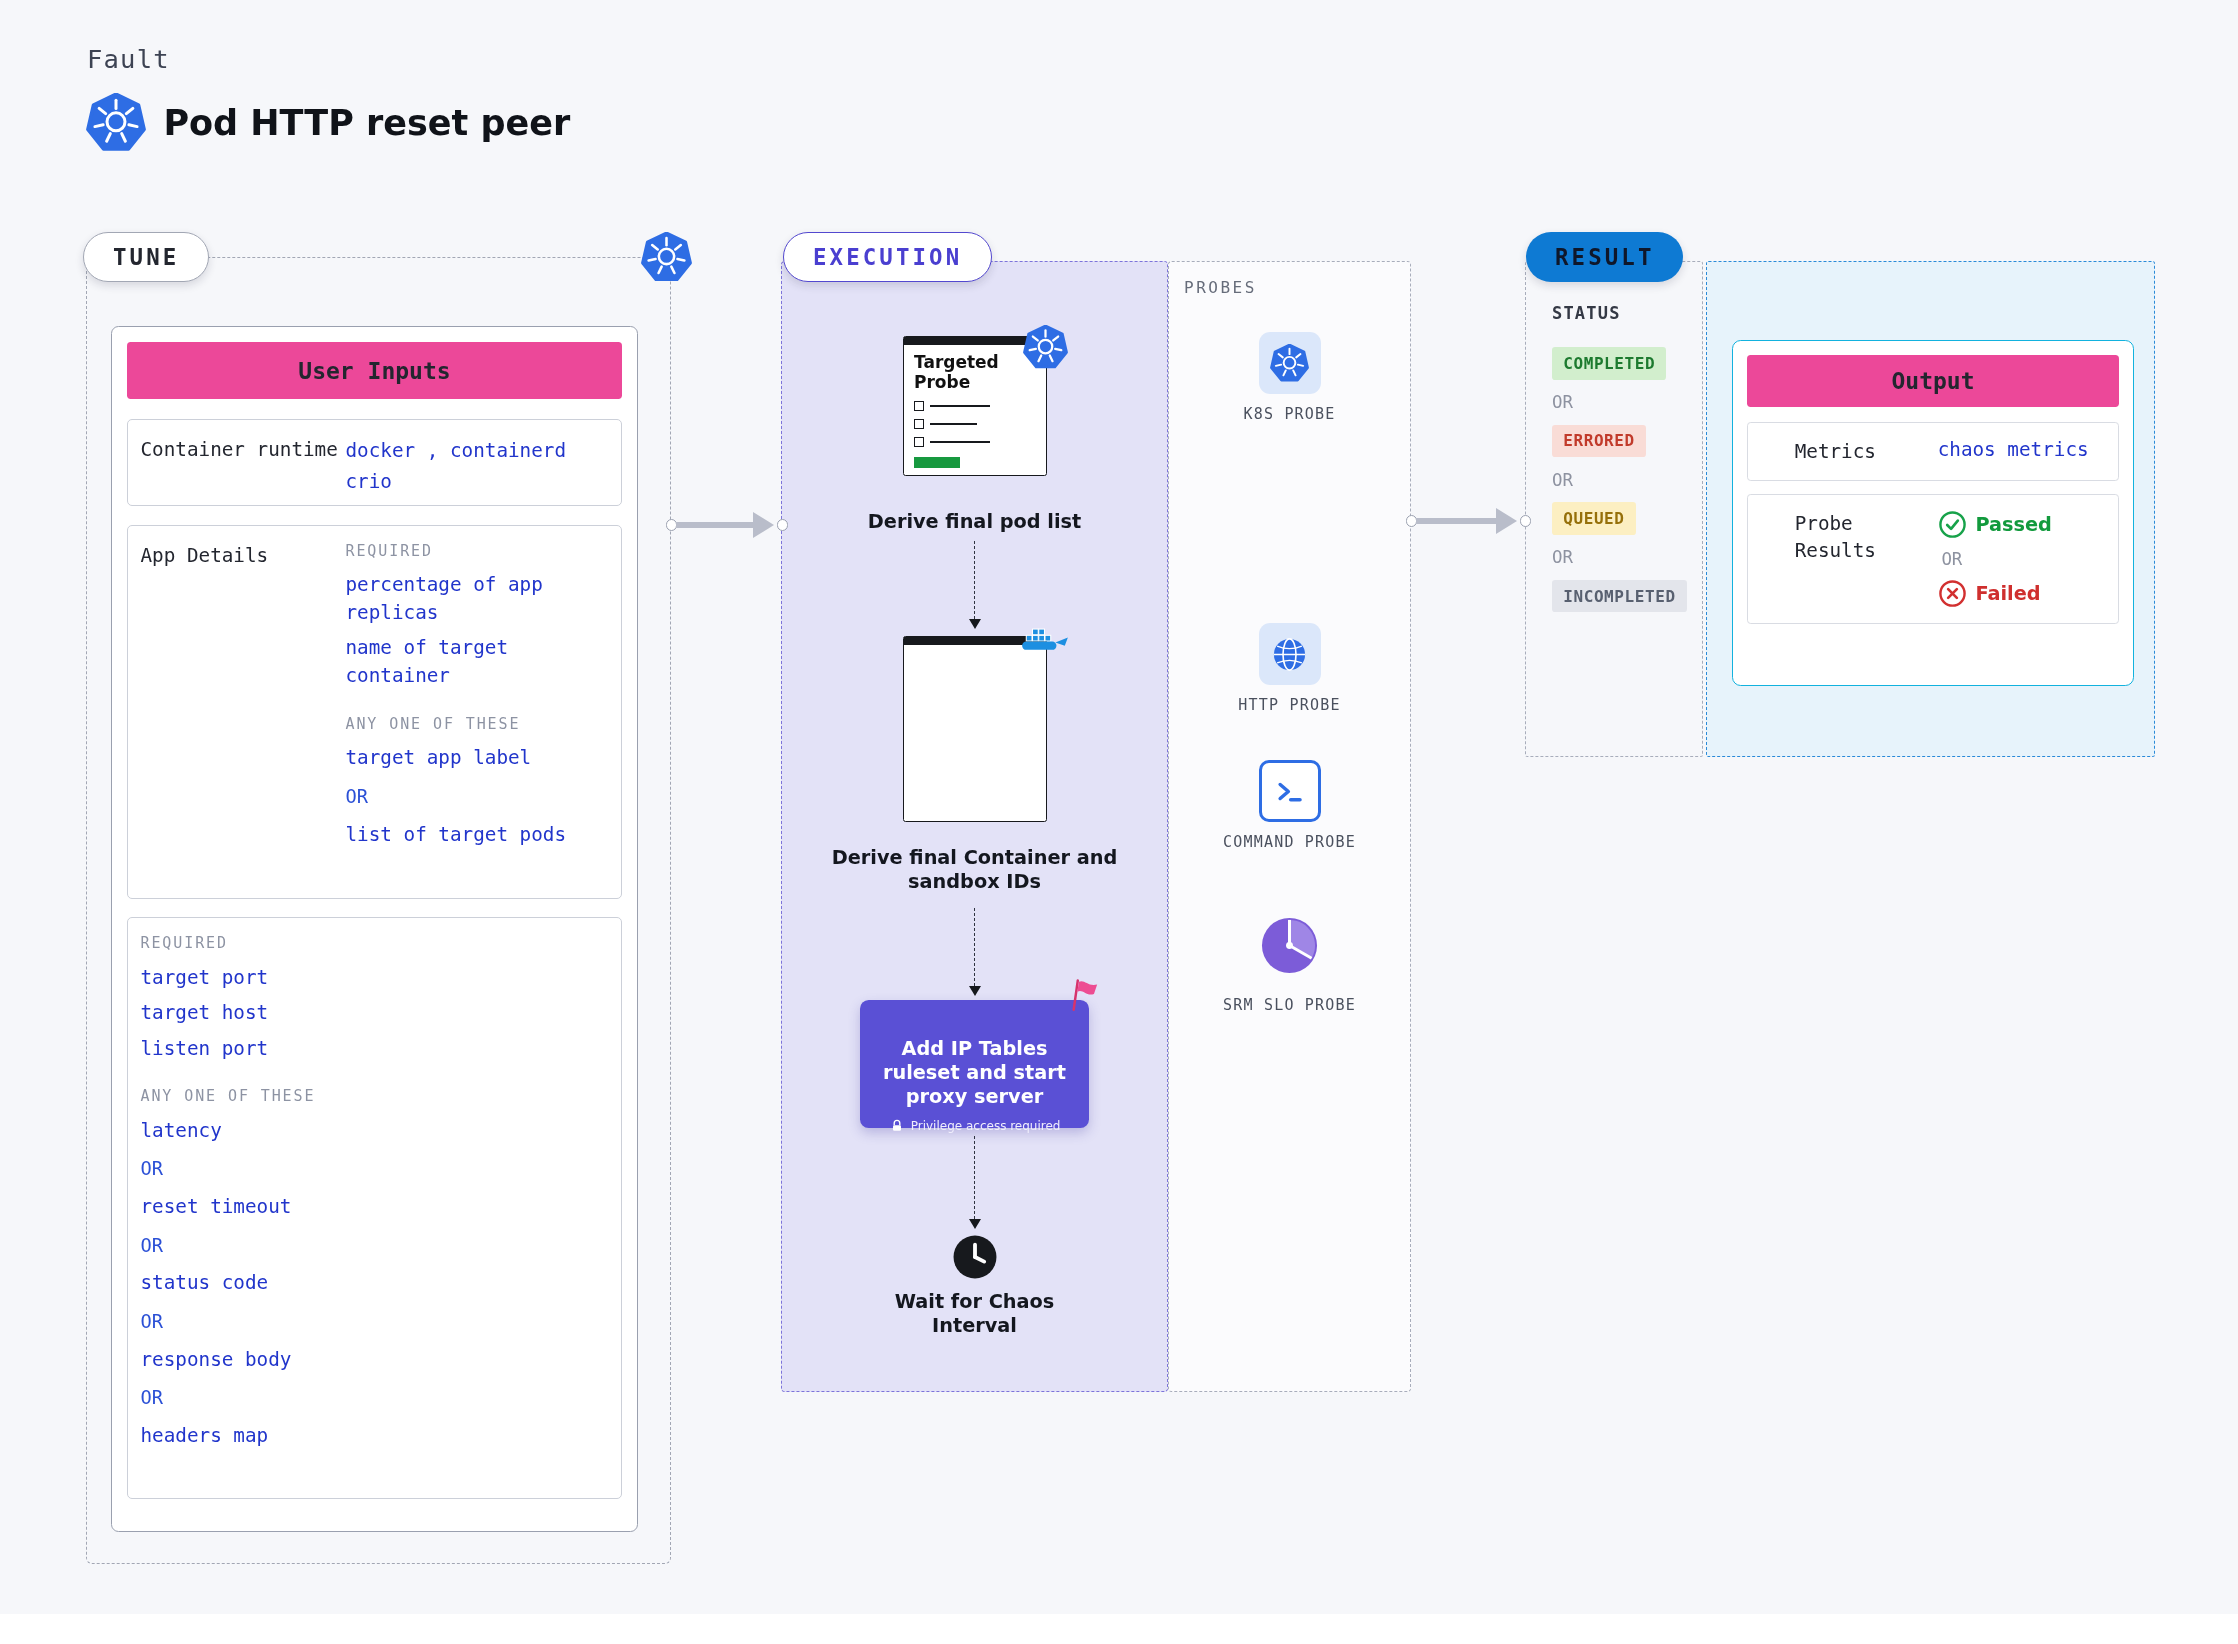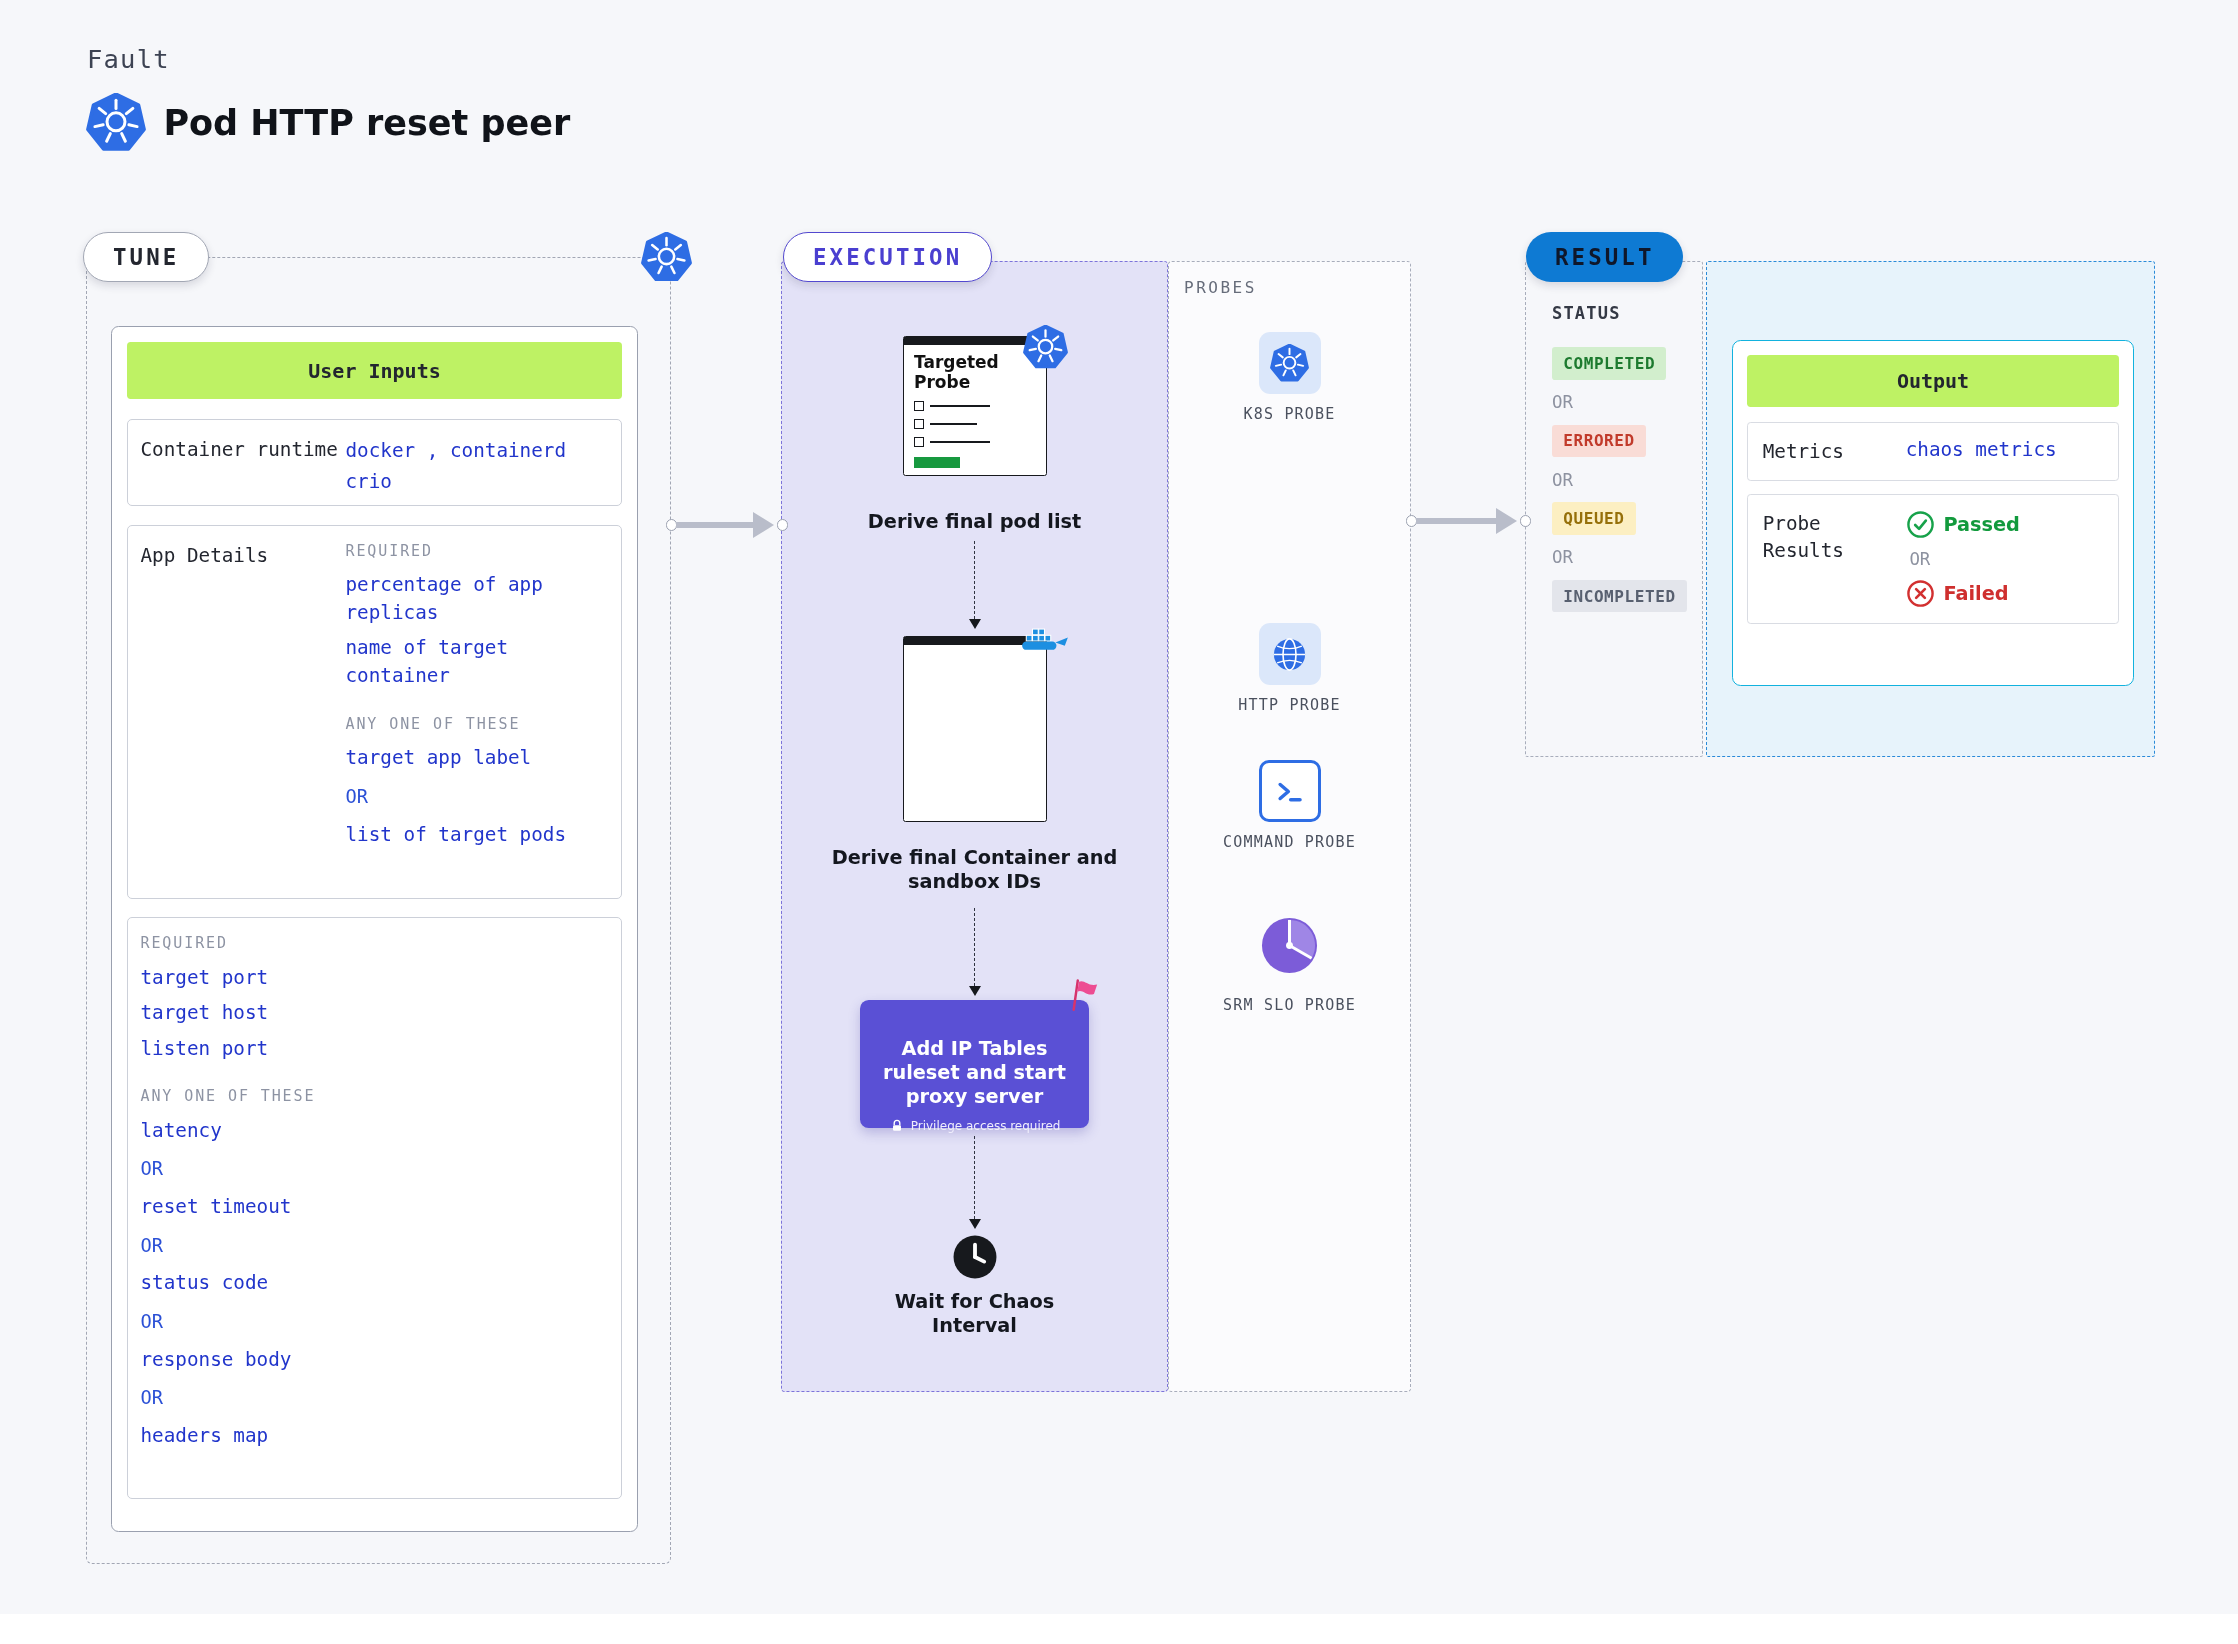--- a/index.html
+++ b/index.html
@@ -62,24 +62,24 @@
   }
 
   .k8s-corner { position: absolute; left: 641px; top: 232px; width: 51px; height: 51px; z-index: 7; }
 
   
   .ui-card {
     position: absolute; left: 111px; top: 326px; width: 527px; height: 1206px;
     background: #fff; border: 1.9px solid #9aa0af; border-radius: 7.5px; padding: 15px;
   }
   .gray-header {
-    height: 57px; background: #bef264; border-radius: 3.7px;
+    height: 57px; background: #ec4899; border-radius: 3.7px;
     display: flex; align-items: center; justify-content: center;
     font-family: "DejaVu Sans Mono", monospace; font-weight: bold;
-    font-size: 20px; color: #23262f;
+    font-size: 23px; color: #23262f;
   }
   .ui-card .gray-header { margin-bottom: 20px; }
   .input-box {
     border: 1.2px solid #ccd0d9; border-radius: 5px;
     display: flex; padding: 16px 12.5px; margin-bottom: 18.7px;
   }
   .box-runtime { height: 87px; }
   .box-app     { height: 374px; }
   .box-chaos   { height: 582px; margin-bottom: 0; }
   .box-label {
@@ -220,21 +220,21 @@
     position: absolute; left: 25px; top: 78px; width: 402px; height: 346px;
     background: #fff; border: 1.9px solid #12b2de; border-radius: 8.7px; padding: 13.7px;
   }
   .output-card .gray-header { height: 52px; margin-bottom: 15px; }
   .out-row {
     border: 1.2px solid #d9dce3; border-radius: 3.7px;
     display: flex; padding: 15px; margin-bottom: 13.7px;
   }
   .out-label {
     width: 143px; flex: 0 0 143px;
-    font-family: "DejaVu Sans Mono", monospace; font-size: 19.3px; color: #23262f; line-height: 1.4;
+    font-family: "DejaVu Sans Mono", monospace; font-size: 19.3px; color: #23262f; line-height: 1.4; margin-left: 32px;
   }
   .out-link { font-family: "DejaVu Sans Mono", monospace; font-size: 19.3px; color: #2135cb; cursor: pointer; }
   .res-col { display: flex; flex-direction: column; }
   .res-line { display: flex; align-items: center; gap: 8.7px; }
   .res-line svg { width: 29px; height: 29px; }
   .res-passed { font-size: 19.3px; font-weight: 600; color: #129a3d; }
   .res-failed { font-size: 19.3px; font-weight: 600; color: #cf2f2e; }
   .res-or { margin: 10px 0 10px 3.7px; }
 
   .footer-strip { position: absolute; left: 0; right: 0; bottom: 0; height: 30px; background: #fff; }

